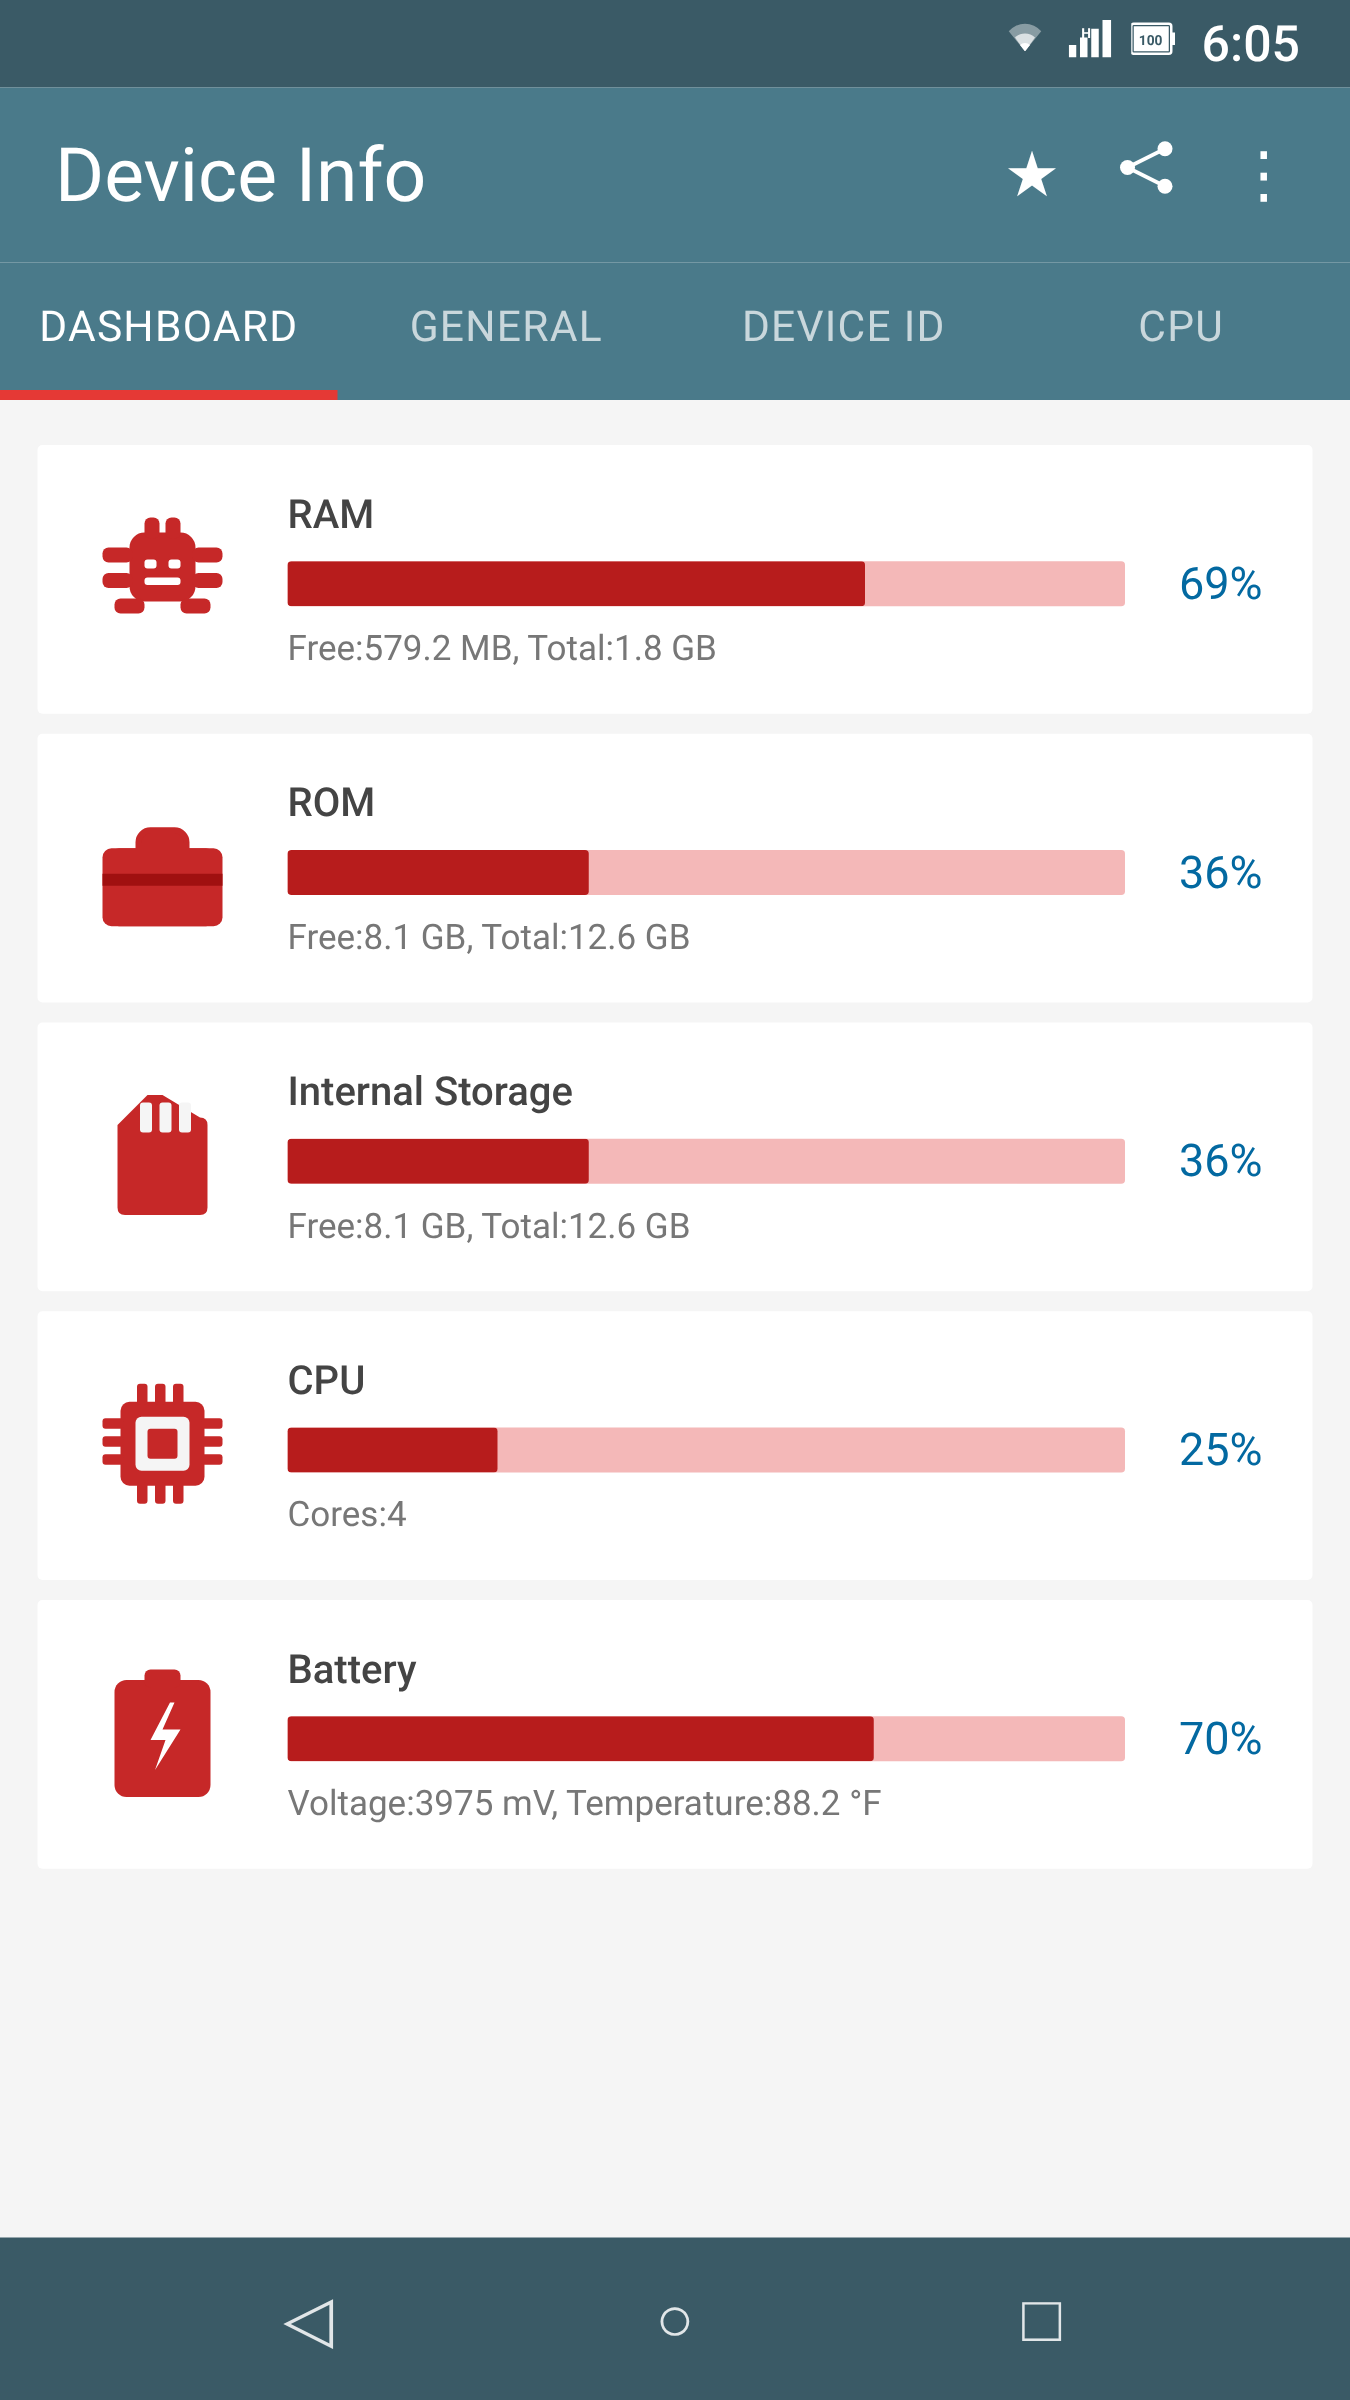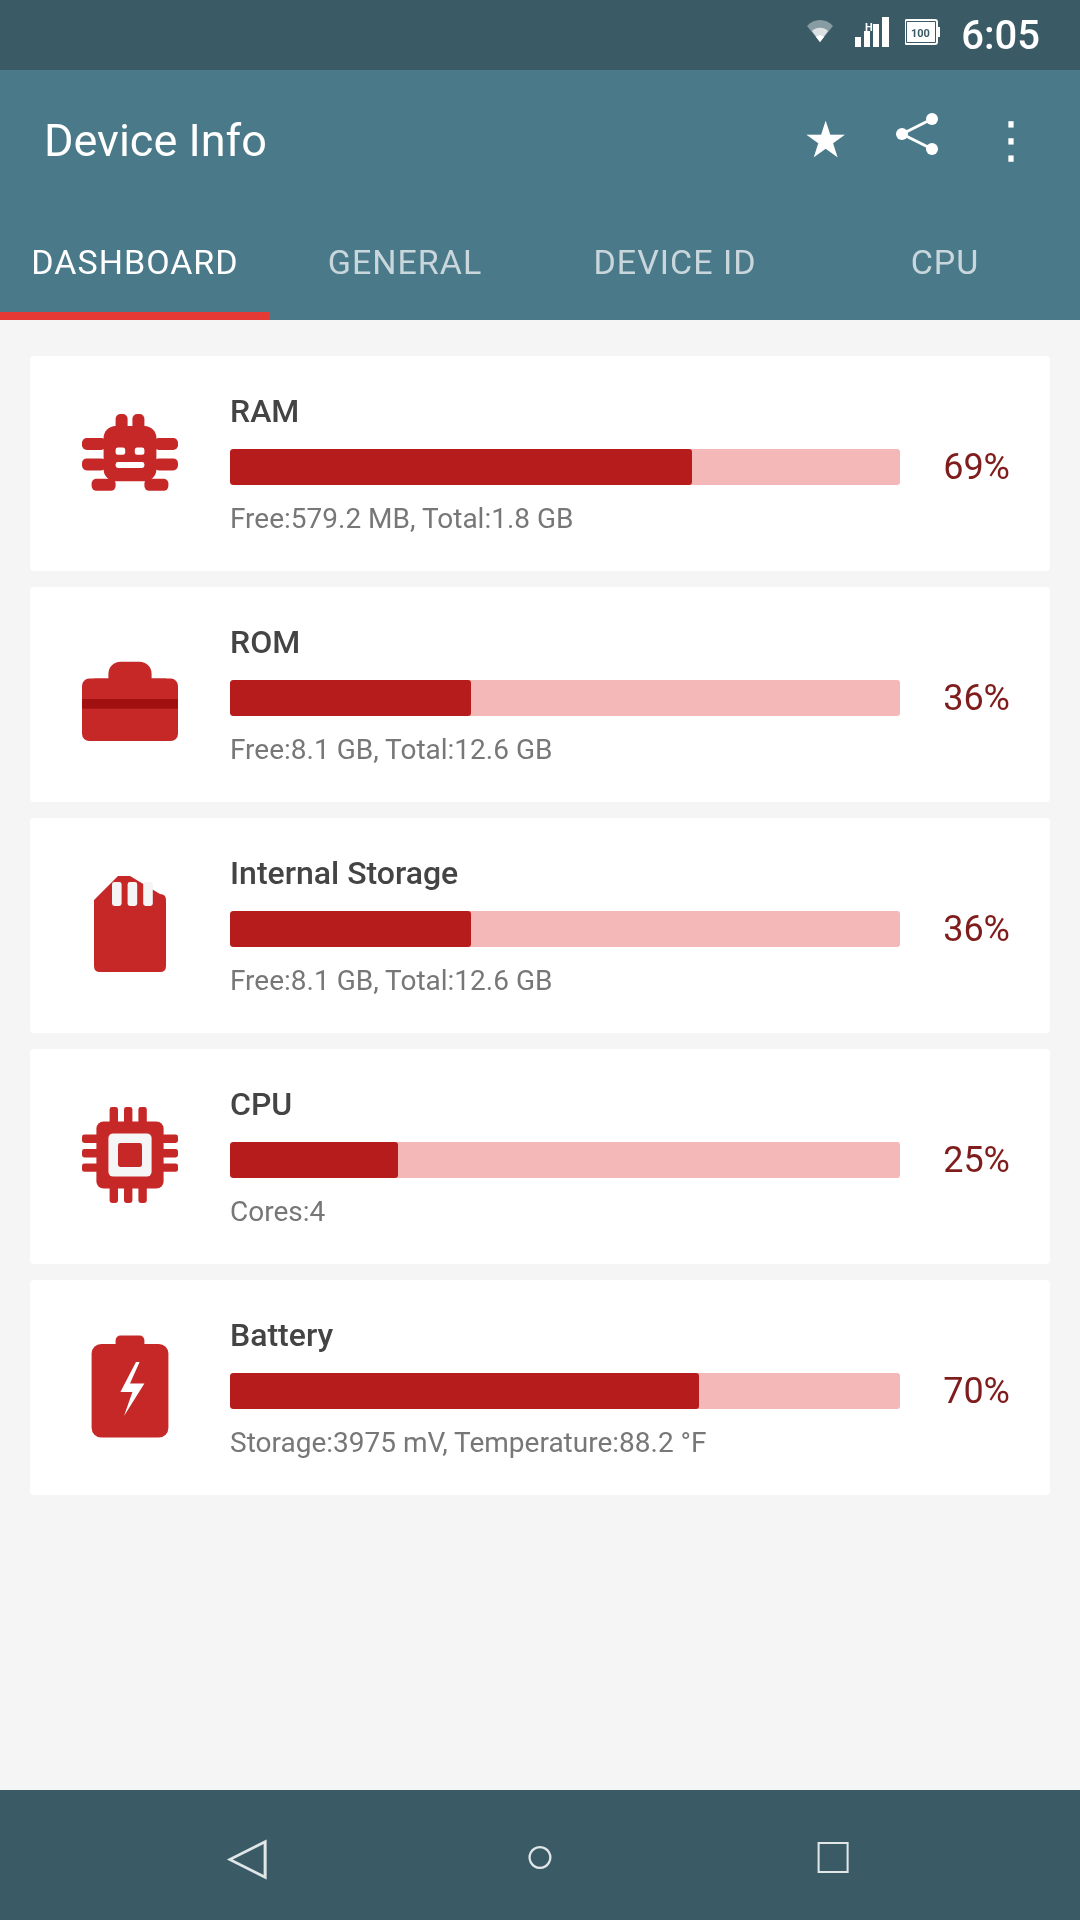--- a/index.html
+++ b/index.html
@@ -43,21 +43,21 @@
     .app-bar {
       background: #4a7a8a;
       height: 140px;
       display: flex;
       align-items: center;
       padding: 0 44px;
       gap: 20px;
     }
     .app-title {
       color: white;
-      font-size: 45px;
+      font-size: 60px;
       font-weight: 400;
       flex: 1;
     }
     .app-bar-actions {
       display: flex;
       align-items: center;
       gap: 44px;
     }
     .app-bar-icon {
       color: white;
@@ -159,21 +159,21 @@
 
     .metric-bar-fill {
       height: 100%;
       background: #b71c1c;
       border-radius: 3px;
       transition: width 0.3s;
     }
 
     .metric-percent {
       font-size: 36px;
-      color: #7f1d1d;
+      color: #0369a1;
       min-width: 90px;
       text-align: right;
     }
 
     .metric-detail {
       font-size: 28px;
       color: #777;
     }
 
     
@@ -392,21 +392,21 @@
       </svg>
     </div>
     <div class="metric-body">
       <div class="metric-title">Battery</div>
       <div class="metric-bar-row">
         <div class="metric-bar-track">
           <div class="metric-bar-fill" style="width:70%"></div>
         </div>
         <span class="metric-percent">70%</span>
       </div>
-      <div class="metric-detail">Storage:3975 mV,   Temperature:88.2 °F</div>
+      <div class="metric-detail">Voltage:3975 mV,   Temperature:88.2 °F</div>
     </div>
   </div>
 
 </div>
 
 <div class="bottom-nav">
   <span class="nav-btn">◁</span>
   <span class="nav-btn">○</span>
   <span class="nav-btn">□</span>
 </div>

